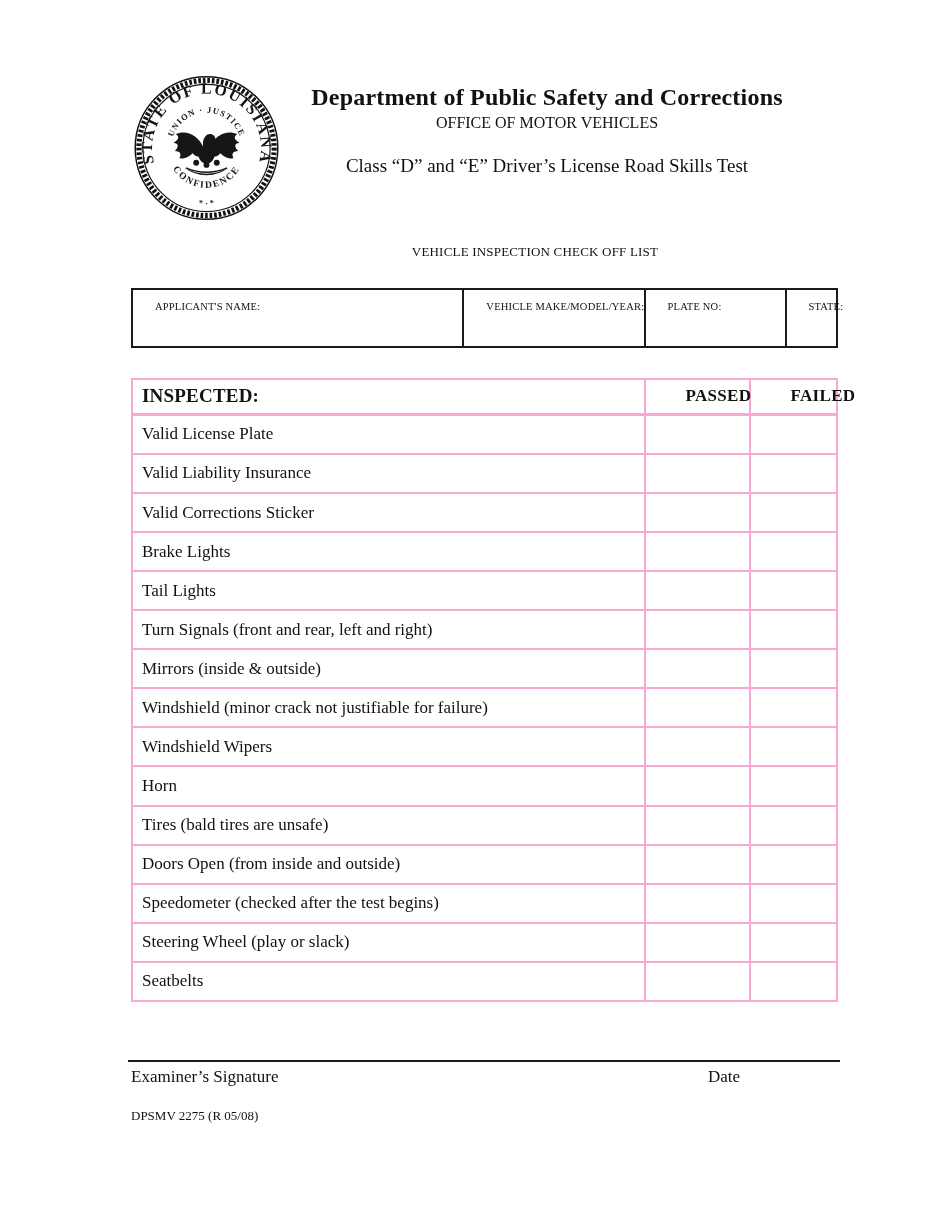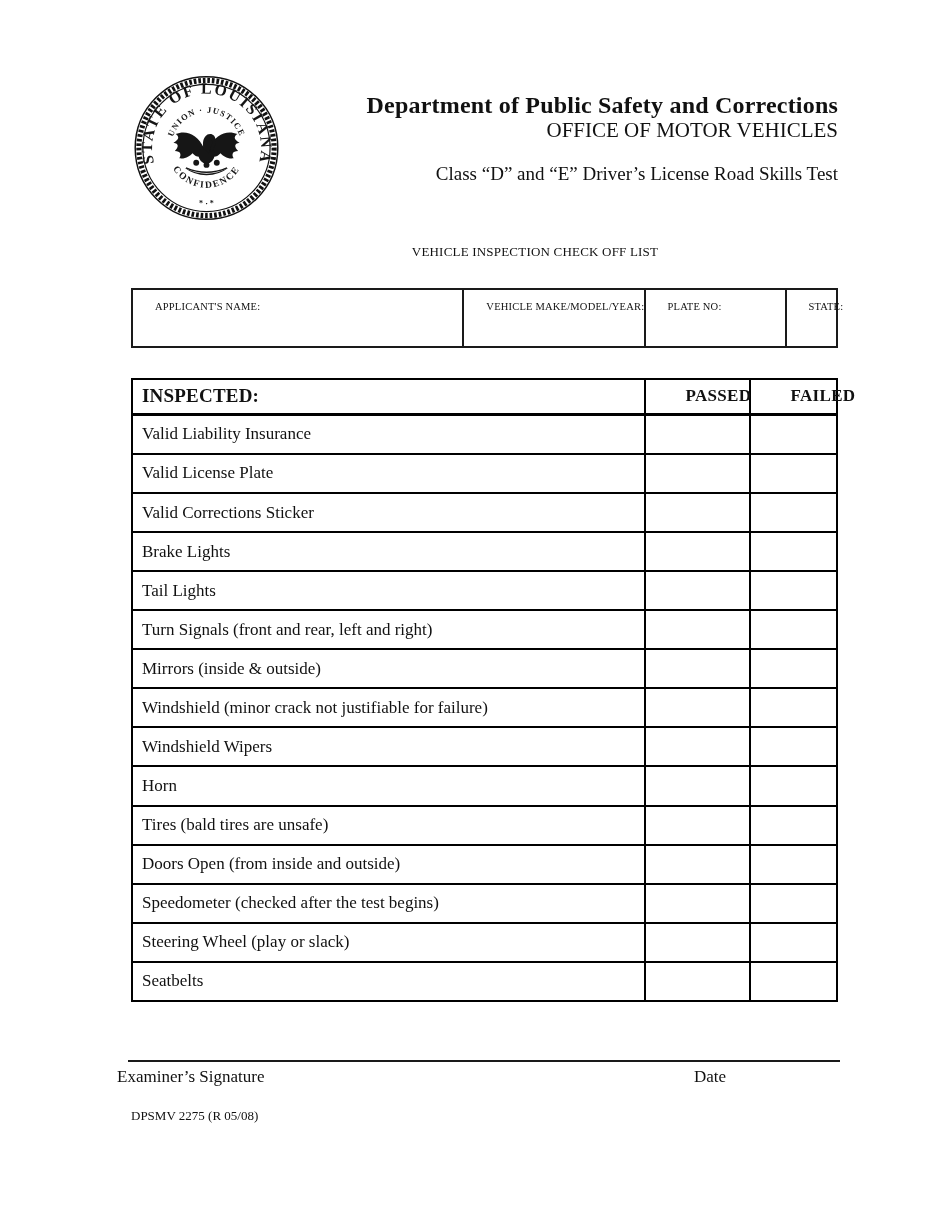--- a/index.html
+++ b/index.html
@@ -21,31 +21,30 @@
     left: 133px;
     top: 73px;
     width: 147px;
     height: 150px;
   }
   .header-text {
     position: absolute;
     left: 256px;
     top: 84px;
     width: 582px;
-    text-align: right;
-    margin-top: 8px;
+    text-align: center;
   }
   .dept-title {
     font-size: 24px;
     font-weight: bold;
     line-height: 27px;
     letter-spacing: 0.2px;
   }
   .office-sub {
-    font-size: 21px;
+    font-size: 16px;
     line-height: 23px;
   }
   .course-line {
     margin-top: 20px;
     font-size: 19px;
     line-height: 24px;
   }
 
   
   .doc-title {
@@ -84,21 +83,21 @@
     position: absolute;
     left: 131px;
     top: 378px;
     width: 707px;
     height: 624px;
     border-collapse: collapse;
     table-layout: fixed;
   }
   .checklist-table th,
   .checklist-table td {
-    border: 2px solid #000000;
+    border: 2px solid #f9a8d4;
   }
   .checklist-table thead tr { height: 35px; }
   .checklist-table thead th { border-bottom-width: 3px; }
   th.item-col {
     text-align: left;
     font-size: 19px;
     font-weight: bold;
     padding-left: 9px;
     letter-spacing: 0.2px;
   }
@@ -119,21 +118,21 @@
   
   .sig-line {
     position: absolute;
     left: 128px;
     top: 1060px;
     width: 712px;
     border-top: 2px solid #1a1a1a;
   }
   .sig-labels {
     position: absolute;
-    left: 117px;
+    left: 131px;
     top: 1067px;
     width: 709px;
     font-size: 17px;
   }
   .sig-labels .date {
     position: absolute;
     left: 577px;
     top: 0;
   }
   .form-number {
@@ -216,27 +215,27 @@
   <table class="checklist-table">
     <thead>
       <tr>
         <th class="item-col" style="width:72.7%">INSPECTED:</th>
         <th class="passed-col" style="width:14.9%">PASSED</th>
         <th class="failed-col" style="width:12.4%">FAILED</th>
       </tr>
     </thead>
     <tbody>
     <tr>
+      <td class="item">Valid License Plate</td>
+      <td class="mark"></td>
+      <td class="mark"></td>
+    </tr>
+
+    <tr>
       <td class="item">Valid Liability Insurance</td>
-      <td class="mark"></td>
-      <td class="mark"></td>
-    </tr>
-
-    <tr>
-      <td class="item">Valid License Plate</td>
       <td class="mark"></td>
       <td class="mark"></td>
     </tr>
 
     <tr>
       <td class="item">Valid Corrections Sticker</td>
       <td class="mark"></td>
       <td class="mark"></td>
     </tr>
 

